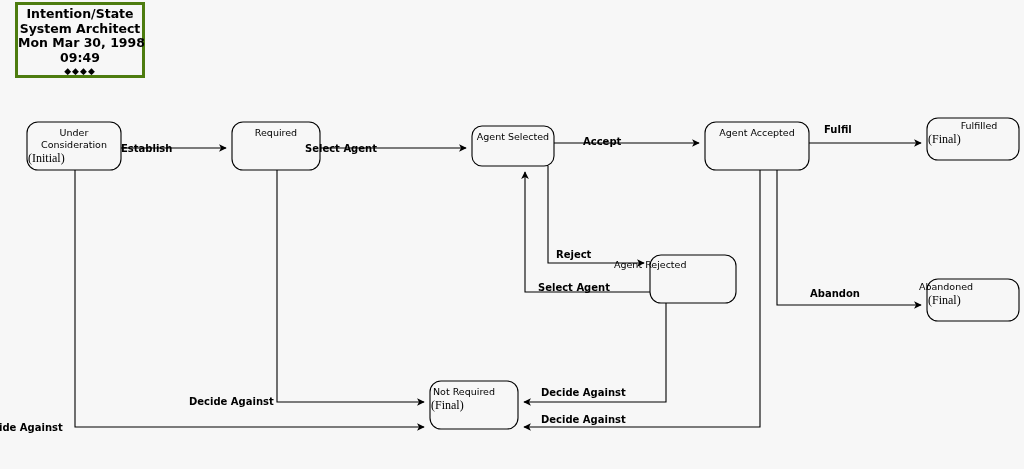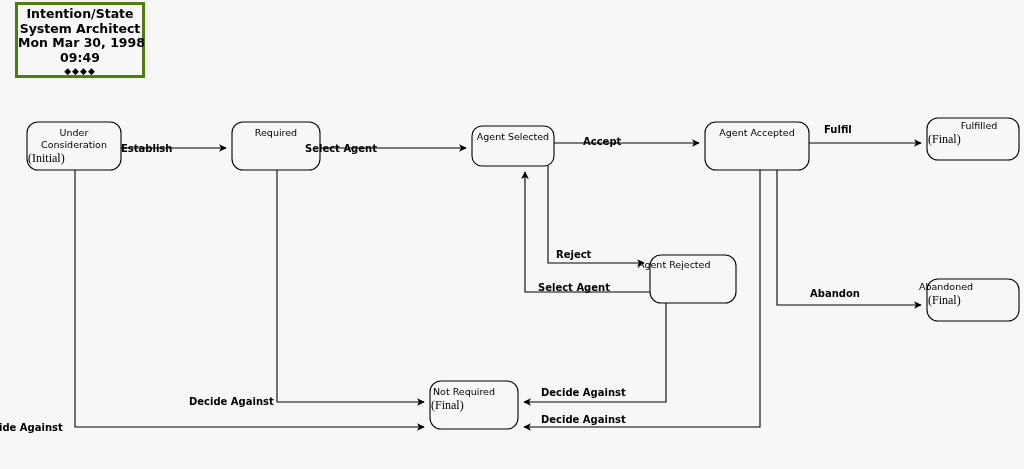--- a/index.html
+++ b/index.html
@@ -122,21 +122,21 @@
 
 <div class="state-label" style="left:232px; top:127px; width:88px;">Required</div>
 
 <div class="state-label" style="left:472px; top:131px; width:82px;">Agent Selected</div>
 
 <div class="state-label" style="left:705px; top:127px; width:104px;">Agent Accepted</div>
 
 <div class="state-label" style="left:927px; top:120px; width:104px;">Fulfilled</div>
 <div class="state-sub" style="left:928px; top:133px;">(Final)</div>
 
-<div class="state-label" style="left:638px; top:259px; width:67px;">Agent Rejected</div>
+<div class="state-label" style="left:614px; top:259px; width:67px;">Agent Rejected</div>
 
 <div class="state-label" style="left:885px; top:281px; width:104px;margin-left:9px;">Abandoned</div>
 <div class="state-sub" style="left:928px; top:294px;">(Final)</div>
 
 <div class="state-label" style="left:430px; top:386px; width:68px;">Not Required</div>
 <div class="state-sub" style="left:431px; top:399px;">(Final)</div>
 
 <div class="edge-label" style="left:84px; top:143px;padding-left:37px;">Establish</div>
 <div class="edge-label" style="left:305px; top:143px;">Select Agent</div>
 <div class="edge-label" style="left:583px; top:136px;">Accept</div>

